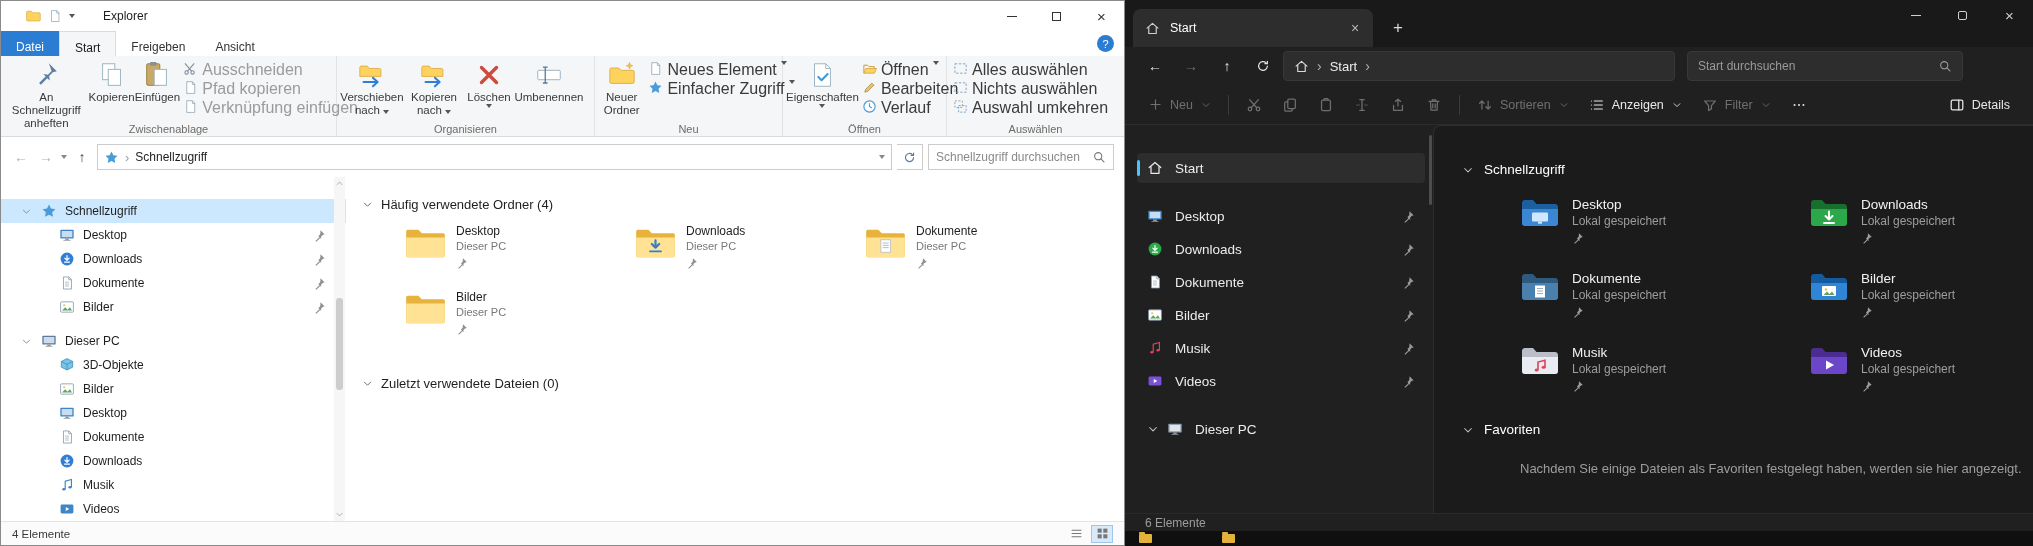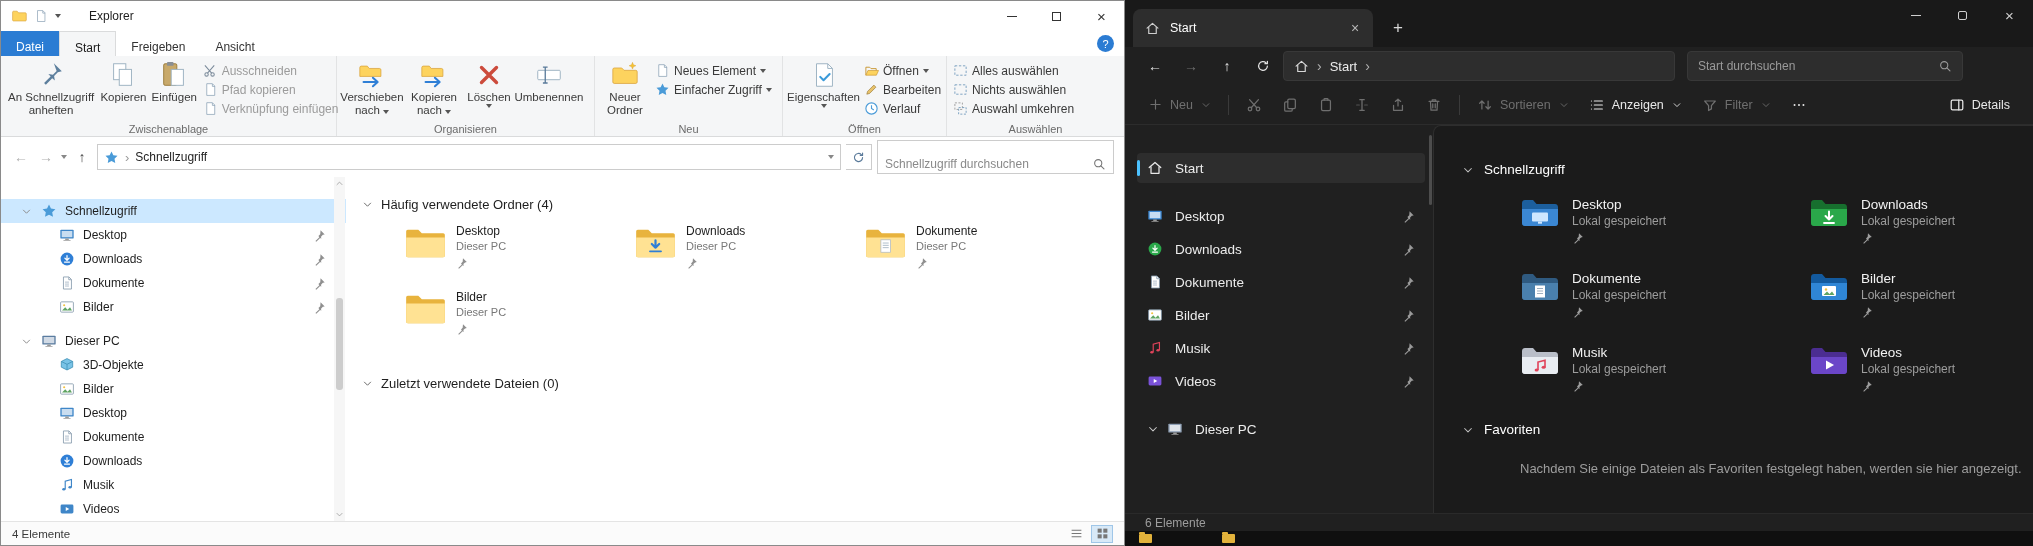--- a/index.html
+++ b/index.html
@@ -4,21 +4,21 @@
 <style>
   *{margin:0;padding:0;box-sizing:border-box}
   html,body{width:2033px;height:546px;overflow:hidden;background:#000;
     font-family:"Liberation Sans","DejaVu Sans",sans-serif;}
   .canvas{display:flex;width:2033px;height:546px}
   svg{display:block}
   .st{fill:none;stroke:currentColor;stroke-width:1.4;stroke-linecap:round;stroke-linejoin:round}
 
   
   .w10{width:1125px;height:546px;background:#fff;border:1px solid #8a8a8a;display:flex;flex-direction:column;color:#333}
-  .w10-title{height:30px;display:flex;align-items:center;padding-left:10px;background:#fff;flex:none}
+  .w10-title{height:30px;display:flex;align-items:center;padding-left:24px;background:#fff;flex:none}
   .qat{display:flex;align-items:center;gap:7px}
   .w10-title-text{font-size:12px;color:#1e1e1e;margin-left:28px}
   .cap{margin-left:auto;display:flex;height:30px}
   .capbtn{width:45px;display:flex;align-items:center;justify-content:center;color:#333}
   .gl-min{width:10px;height:1px;background:#333}
   .gl-max{width:9px;height:9px;border:1px solid #333}
   .gl-close{font-size:15px;line-height:1}
   .tri{width:0;height:0;border-left:3.5px solid transparent;border-right:3.5px solid transparent;border-top:4px solid #555;display:inline-block}
 
   .w10-tabs{height:25px;display:flex;background:#fff;flex:none;align-items:stretch}
@@ -28,31 +28,31 @@
   .helpbtn{margin-left:auto;align-self:center;margin-right:10px;width:17px;height:17px;border-radius:50%;
     background:#2b7cd3;color:#fff;font-size:11px;display:flex;align-items:center;justify-content:center}
 
   .ribbon{height:81px;background:#f5f6f7;border-bottom:1px solid #dadbdc;display:flex;flex:none}
   .rgroup{position:relative;display:flex;align-items:flex-start;padding:2px 3px 16px 3px;border-right:1px solid #e2e3e4}
   .rgroup-label{position:absolute;bottom:1px;left:0;right:0;text-align:center;font-size:11px;color:#6b6b6b}
   .bigbtn{height:60px;display:flex;flex-direction:column;align-items:center;padding-top:2px;
     font-size:11.5px;line-height:13px;color:#3a3a3a;text-align:center}
   .bigbtn .bicon{width:30px;height:30px;margin-bottom:1px;flex:none}
   .smallcol{display:flex;flex-direction:column;padding-top:3px;min-width:0}
-  .smallbtn{height:19px;display:flex;align-items:center;gap:4px;font-size:12px;color:#3a3a3a;padding:0 3px;white-space:nowrap}
+  .smallbtn{height:19px;display:flex;align-items:flex-start;gap:4px;font-size:16px;color:#3a3a3a;padding:0 3px;white-space:nowrap}
   .smallbtn.dis{color:#9b9b9b}
   .smallbtn svg{flex:none}
 
   .w10-addr{height:40px;display:flex;align-items:center;background:#fff;padding:0 10px;gap:5px;flex:none}
   .navgl{font-size:14px;color:#b0b0b0;width:20px;text-align:center}
   .navgl.up{color:#444}
   .addrbox{flex:1;height:26px;border:1px solid #ccc;display:flex;align-items:center;padding:0 6px;gap:6px;font-size:12px;color:#1e1e1e}
   .addr-sep{color:#9a9a9a;font-size:13px}
   .refbtn{width:26px;height:26px;border:1px solid #ccc;border-left:none;display:flex;align-items:center;justify-content:center;color:#5a7a9a}
-  .searchbox{width:237px;height:26px;border:1px solid #ccc;display:flex;align-items:flex-start;padding:16px 7px;gap:6px}
+  .searchbox{width:186px;height:26px;border:1px solid #ccc;display:flex;align-items:center;padding:8px 7px;gap:6px}
   .searchbox input{border:none;outline:none;flex:1;font-size:12px;color:#444;font-family:inherit;min-width:0}
   .searchbox input::placeholder{color:#8a8a8a}
   .searchbox .mag{color:#777}
 
   .w10-main{flex:1;display:flex;min-height:0}
   .w10-side{width:345px;position:relative;padding-top:22px;flex:none}
   .srow{height:24px;display:flex;align-items:center;gap:8px;padding-left:40px;font-size:12px;color:#1e1e1e;position:relative}
   .srow .chev{position:absolute;left:20px;color:#8a8a8a}
   .srow.section{padding-left:40px;}
   .srow.sel{background:#cce8ff}

